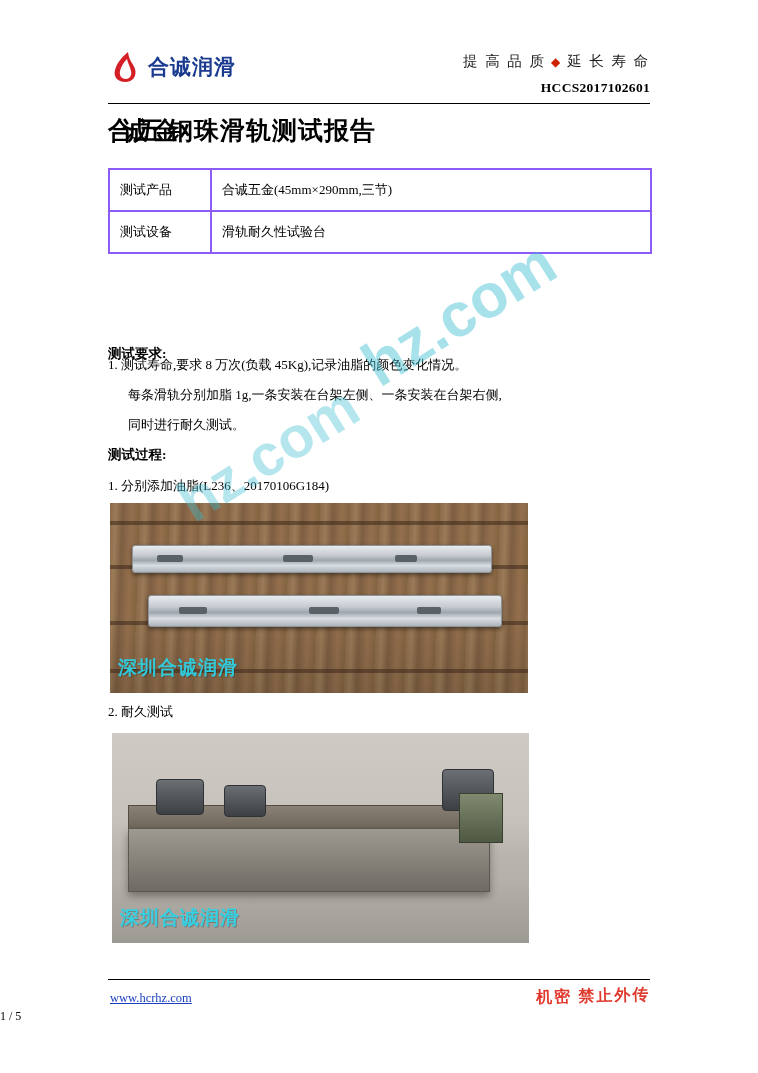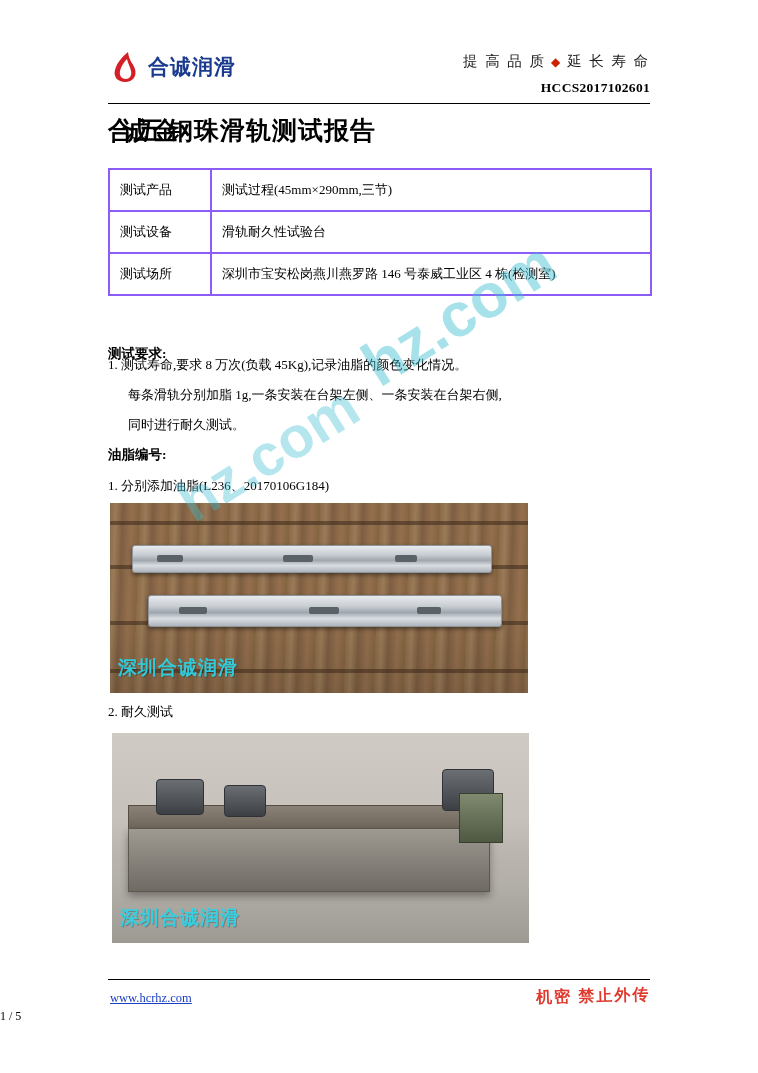--- a/index.html
+++ b/index.html
@@ -251,39 +251,35 @@
   <div class="header-rule"></div>
 
   <div class="title">
     <span class="overlap">合诚五金</span><span>钢珠滑轨测试报告</span>
   </div>
 
   <table class="info">
     <tbody>
         <tr>
       <td class="label">测试产品</td>
-      <td>测试过程(45mm×290mm,三节)</td>
+      <td>合诚五金(45mm×290mm,三节)</td>
     </tr>
     <tr>
       <td class="label">测试设备</td>
       <td>滑轨耐久性试验台</td>
     </tr>
-    <tr>
-      <td class="label">测试场所</td>
-      <td>深圳市宝安松岗燕川燕罗路 146 号泰威工业区 4 栋(检测室)</td>
-    </tr>
   </tbody>
     </table>
 
   <div class="sec" style="top:345px;">测试要求:</div>
   <div class="line" style="top:356px;">1. 测试寿命,要求 8 万次(负载 45Kg),记录油脂的颜色变化情况。</div>
   <div class="line indent" style="top:386px;">每条滑轨分别加脂 1g,一条安装在台架左侧、一条安装在台架右侧,</div>
   <div class="line indent" style="top:416px;">同时进行耐久测试。</div>
 
-  <div class="sec" style="top:446px;">油脂编号:</div>
+  <div class="sec" style="top:446px;">测试过程:</div>
   <div class="line" style="top:477px;">1. 分别添加油脂(L236、20170106G184)</div>
 
   <div class="photo" id="photo1">
     <div class="board" style="top:18px;"></div>
     <div class="board" style="top:62px;"></div>
     <div class="board" style="top:118px;"></div>
     <div class="board" style="top:166px;"></div>
     <div class="rail" style="left:22px; top:42px; width:358px; height:26px;">
       <div class="slot" style="left:24px; top:9px; width:26px; height:7px;"></div>
       <div class="slot" style="left:150px; top:9px; width:30px; height:7px;"></div>

